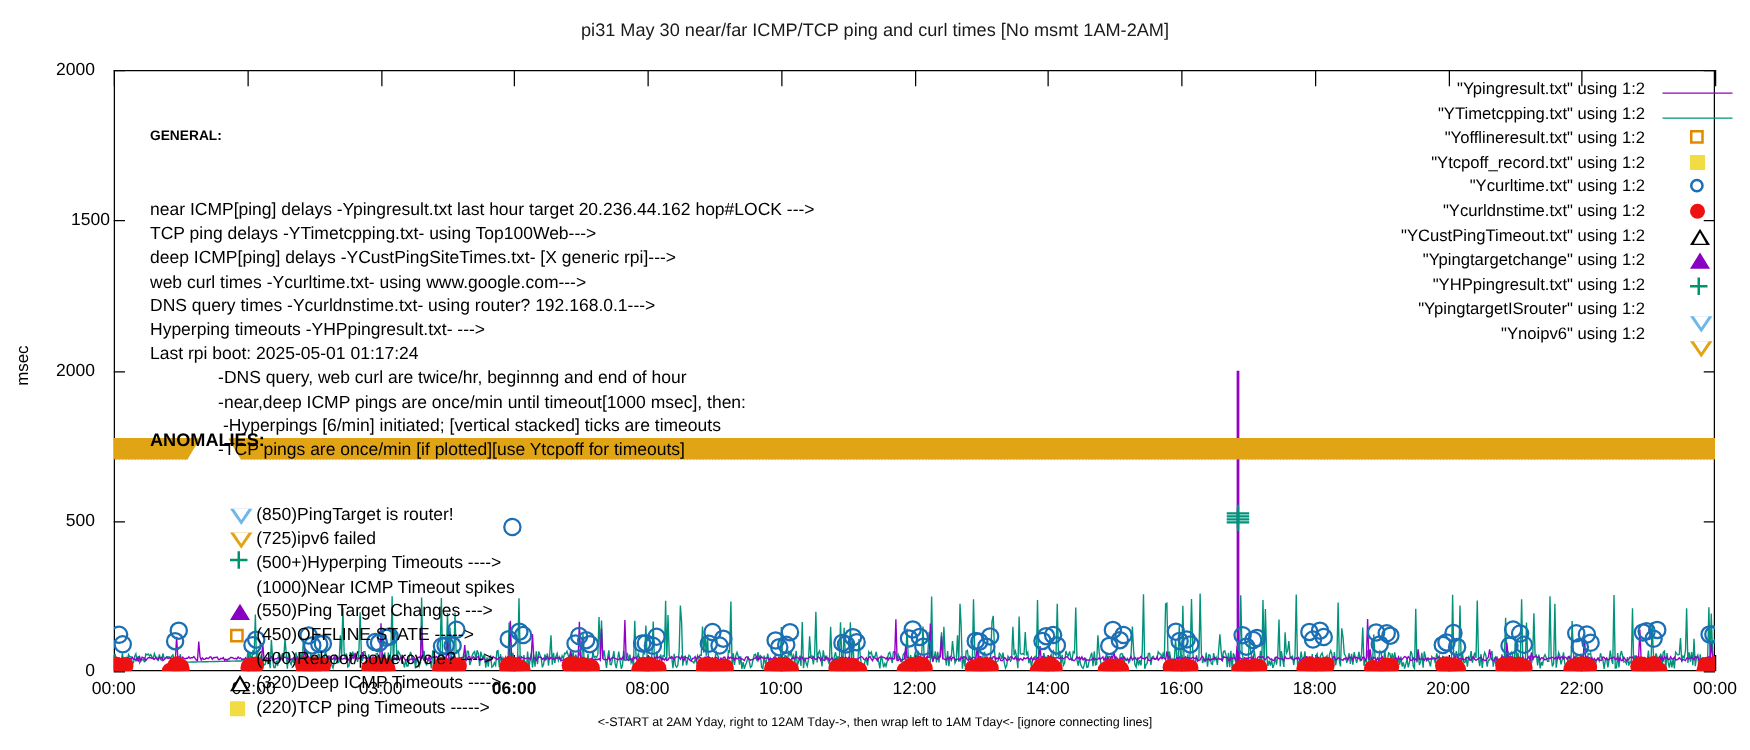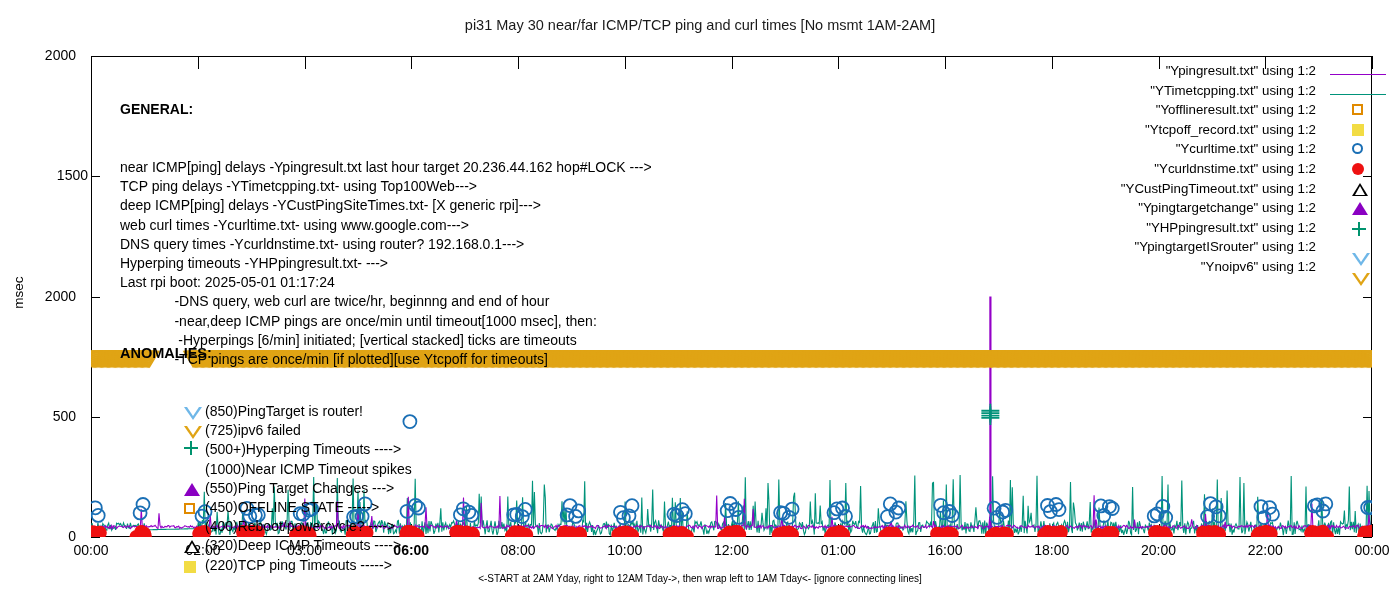--- a/index.html
+++ b/index.html
@@ -13,21 +13,21 @@
   .ytick-label{right:0;width:58px;text-align:right;font-size:14px;}
   .ytick-mark{left:91px;width:9px;height:0;border-top:1.3px solid #000;}
   .ytick-mark-r{left:1363px;width:9px;height:0;border-top:1.3px solid #000;}
   .xtick-label{width:70px;margin-left:-35px;text-align:center;font-size:14px;top:542px;}
   .xtick-mark{top:524px;width:0;height:13px;border-left:1.3px solid #000;}
   .xtick-mark-t{top:56px;width:0;height:13px;border-left:1.3px solid #000;}
   #xlabel{left:0;top:573px;width:1400px;text-align:center;font-size:10px;}
 
   
   #general-block{left:120px;top:62px;font-size:14px;line-height:19.2px;white-space:pre;}
-  #general-block .hdr{font-weight:bold;font-size:14px;}
+  #general-block .hdr{font-weight:bold;font-size:11px;}
   #anomalies-block{left:120px;top:306px;font-size:14px;line-height:19.2px;white-space:pre;}
   #anomalies-block .hdr{font-weight:bold;font-size:14.5px;}
   .anom-row{position:relative;height:19.2px;padding-left:85px;white-space:pre;}
   .anom-mark{position:absolute;left:64px;top:1px;width:18px;height:17px;}
 
   
   #legend{right:84px;top:61px;text-align:right;font-size:13.3px;line-height:19.6px;}
   .legend-row{position:relative;height:19.6px;white-space:nowrap;}
   .legend-sample{position:absolute;left:100%;margin-left:14px;top:0;width:56px;height:19.6px;}
 
@@ -97,21 +97,21 @@
     <div class="abs xtick-mark-t" style="left: 411.25px;"></div>
     <div class="abs xtick-label" style="left: 518px;">08:00</div>
     <div class="abs xtick-mark" style="left: 518px;"></div>
     <div class="abs xtick-mark-t" style="left: 518px;"></div>
     <div class="abs xtick-label" style="left: 624.75px;">10:00</div>
     <div class="abs xtick-mark" style="left: 624.75px;"></div>
     <div class="abs xtick-mark-t" style="left: 624.75px;"></div>
     <div class="abs xtick-label" style="left: 731.5px;">12:00</div>
     <div class="abs xtick-mark" style="left: 731.5px;"></div>
     <div class="abs xtick-mark-t" style="left: 731.5px;"></div>
-    <div class="abs xtick-label" style="left: 838.25px;">01:00</div>
+    <div class="abs xtick-label" style="left: 838.25px;">14:00</div>
     <div class="abs xtick-mark" style="left: 838.25px;"></div>
     <div class="abs xtick-mark-t" style="left: 838.25px;"></div>
     <div class="abs xtick-label" style="left: 945px;">16:00</div>
     <div class="abs xtick-mark" style="left: 945px;"></div>
     <div class="abs xtick-mark-t" style="left: 945px;"></div>
     <div class="abs xtick-label" style="left: 1051.75px;">18:00</div>
     <div class="abs xtick-mark" style="left: 1051.75px;"></div>
     <div class="abs xtick-mark-t" style="left: 1051.75px;"></div>
     <div class="abs xtick-label" style="left: 1158.5px;">20:00</div>
     <div class="abs xtick-mark" style="left: 1158.5px;"></div>

